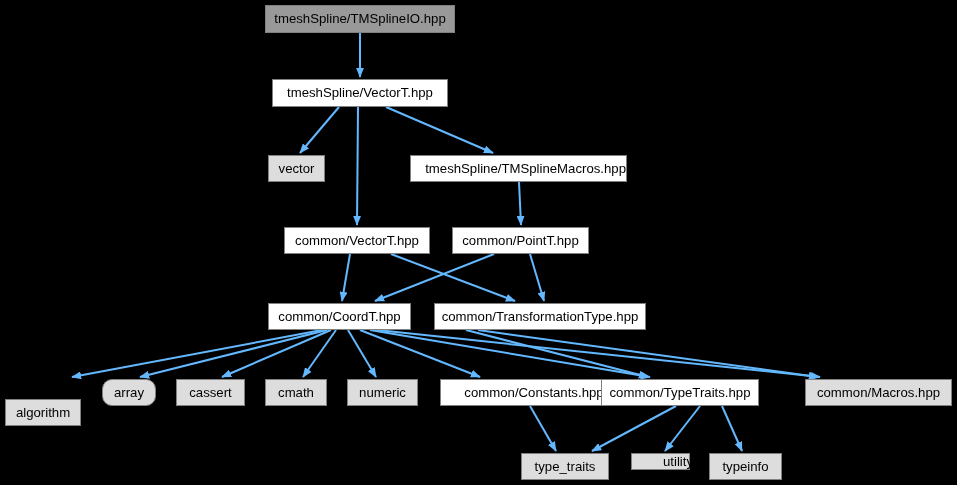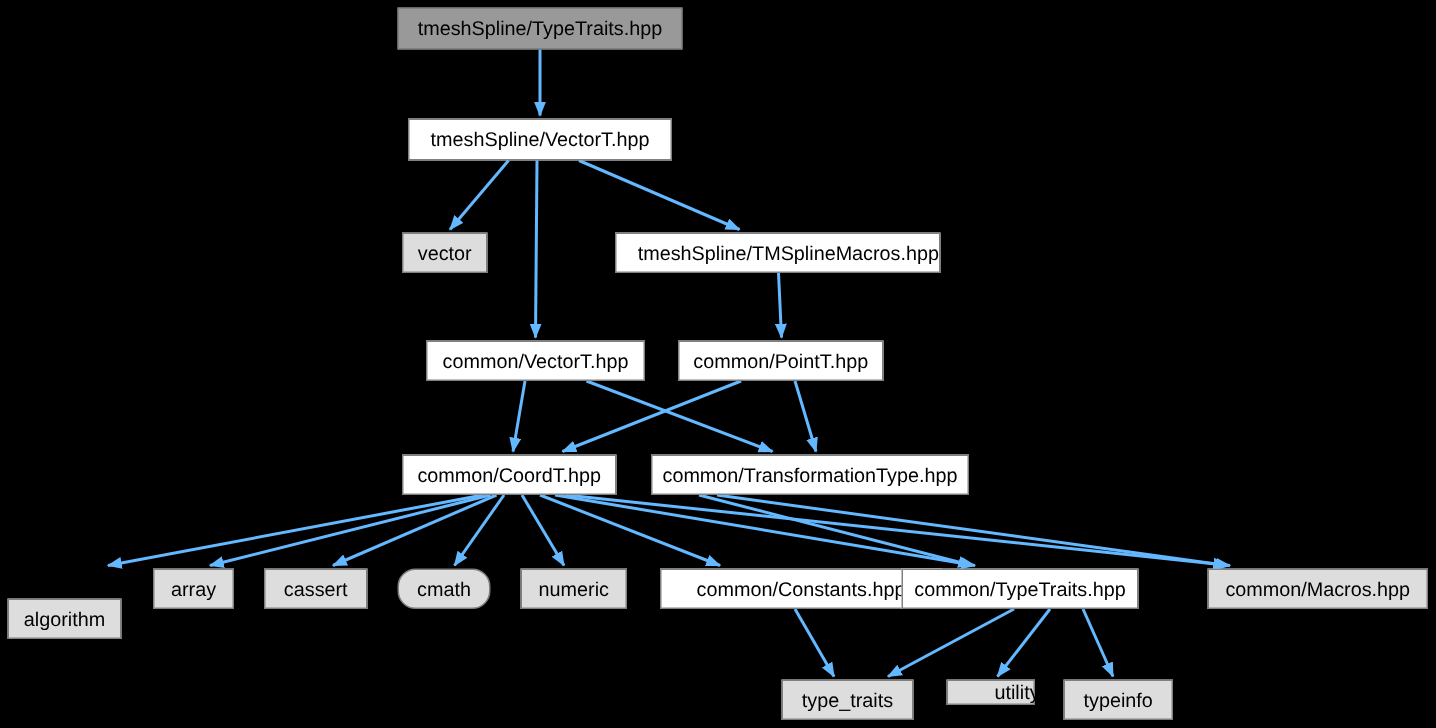--- a/index.html
+++ b/index.html
@@ -81,21 +81,21 @@
         <line x1="466" y1="330" x2="648" y2="377" stroke="#63b8ff" stroke-width="2" marker-end="url(#arrowhead)"></line>
         <line x1="478" y1="330" x2="818" y2="377" stroke="#63b8ff" stroke-width="2" marker-end="url(#arrowhead)"></line>
         <line x1="530" y1="406" x2="556" y2="451" stroke="#63b8ff" stroke-width="2" marker-end="url(#arrowhead)"></line>
         <line x1="676" y1="406" x2="592" y2="451" stroke="#63b8ff" stroke-width="2" marker-end="url(#arrowhead)"></line>
         <line x1="700" y1="406" x2="665" y2="451" stroke="#63b8ff" stroke-width="2" marker-end="url(#arrowhead)"></line>
         <line x1="722" y1="406" x2="742" y2="451" stroke="#63b8ff" stroke-width="2" marker-end="url(#arrowhead)"></line>
       </g>
   </svg>
   <div id="node-layer">
       <div class="node fill-root" style="left: 265px; top: 5px; width: 190px; height: 28px;">
-        <span class="node-label">tmeshSpline/TypeTraits.hpp</span>
+        <span class="node-label">tmeshSpline/TMSplineIO.hpp</span>
       </div>
       <div class="node fill-white" style="left: 272px; top: 79px; width: 176px; height: 28px;">
         <span class="node-label">tmeshSpline/VectorT.hpp</span>
       </div>
       <div class="node fill-grey" style="left: 268px; top: 155px; width: 57px; height: 27px;">
         <span class="node-label">vector</span>
       </div>
       <div class="node fill-white" style="left: 410px; top: 155px; width: 217px; height: 27px; justify-content: flex-end;">
         <span class="node-label">tmeshSpline/TMSplineMacros.hpp</span>
       </div>
@@ -107,27 +107,27 @@
       </div>
       <div class="node fill-white" style="left: 268px; top: 303px; width: 143px; height: 27px;">
         <span class="node-label">common/CoordT.hpp</span>
       </div>
       <div class="node fill-white" style="left: 434px; top: 303px; width: 212px; height: 27px;">
         <span class="node-label">common/TransformationType.hpp</span>
       </div>
       <div class="node fill-grey" style="left: 5px; top: 379px; width: 76px; height: 27px; margin-top: 20px;">
         <span class="node-label">algorithm</span>
       </div>
-      <div class="node fill-grey" style="left: 102px; top: 379px; width: 54px; height: 27px;">
+      <div class="node fill-grey" style="left: 102px; top: 379px; width: 54px; height: 27px; border-radius: 10px;">
         <span class="node-label">array</span>
       </div>
       <div class="node fill-grey" style="left: 176px; top: 379px; width: 69px; height: 27px;">
         <span class="node-label">cassert</span>
       </div>
-      <div class="node fill-grey" style="left: 265px; top: 379px; width: 62px; height: 27px; border-radius: 12px;">
+      <div class="node fill-grey" style="left: 265px; top: 379px; width: 62px; height: 27px;">
         <span class="node-label">cmath</span>
       </div>
       <div class="node fill-grey" style="left: 347px; top: 379px; width: 71px; height: 27px;">
         <span class="node-label">numeric</span>
       </div>
       <div class="node fill-white" style="left: 440px; top: 379px; width: 188px; height: 27px;">
         <span class="node-label">common/Constants.hpp</span>
       </div>
       <div class="node fill-white" style="left: 601px; top: 379px; width: 158px; height: 27px;">
         <span class="node-label">common/TypeTraits.hpp</span>

